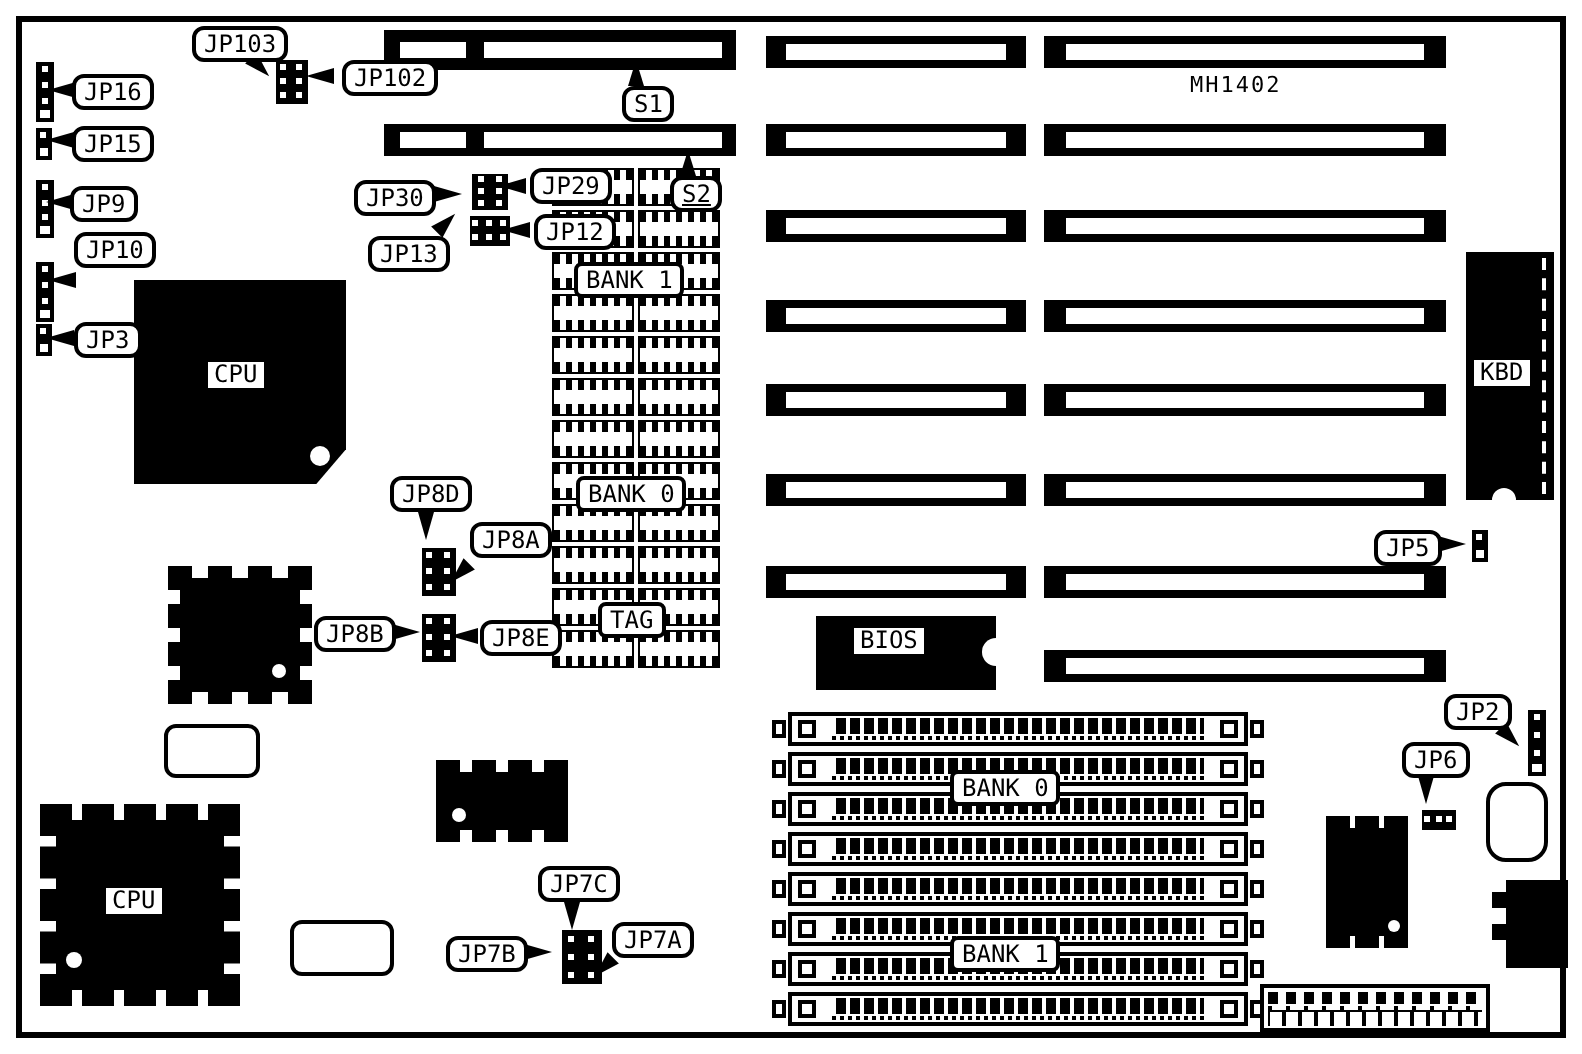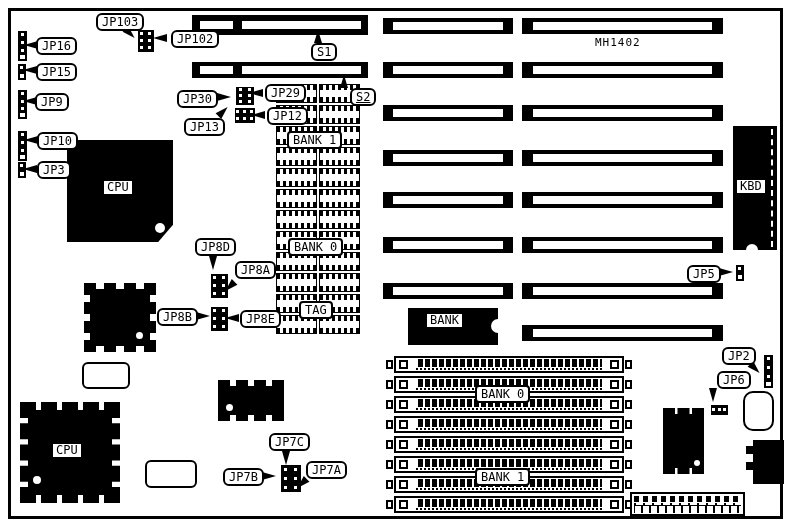--- a/index.html
+++ b/index.html
@@ -350,58 +350,58 @@
     <div class="callout" style="left: 96px; top: 13px;">JP103</div>
     <div class="tail t-dr" style="left: 126px; top: 27px;"></div>
     <div class="callout" style="left: 171px; top: 30px;">JP102</div>
     <div class="tail t-left" style="left: 153px; top: 34px;"></div>
     <div class="callout" style="left: 36px; top: 37px;">JP16</div>
     <div class="tail t-left" style="left: 24px; top: 41px;"></div>
     <div class="callout" style="left: 36px; top: 63px;">JP15</div>
     <div class="tail t-left" style="left: 23px; top: 66px;"></div>
     <div class="callout" style="left: 35px; top: 93px;">JP9</div>
     <div class="tail t-left" style="left: 23px; top: 97px;"></div>
-    <div class="callout" style="left: 37px; top: 132px;">JP10</div>
+    <div class="callout" style="left: 37px; top: 116px;">JP10</div>
     <div class="tail t-left" style="left: 24px; top: 136px;"></div>
     <div class="callout" style="left: 37px; top: 161px;">JP3</div>
     <div class="tail t-left" style="left: 23px; top: 165px;"></div>
     <div class="callout" style="left: 311px; top: 43px;">S1</div>
     <div class="tail t-up" style="left: 314px; top: 30px;"></div>
     <div class="callout" style="left: 177px; top: 90px;">JP30</div>
     <div class="tail t-right" style="left: 217px; top: 93px;"></div>
     <div class="callout" style="left: 265px; top: 84px;">JP29</div>
     <div class="tail t-left" style="left: 249px; top: 89px;"></div>
     <div class="callout" style="left: 184px; top: 118px;">JP13</div>
     <div class="tail t-ur" style="left: 219px; top: 105px;"></div>
     <div class="callout" style="left: 267px; top: 107px;">JP12</div>
     <div class="tail t-left" style="left: 251px; top: 111px;"></div>
-    <div class="callout" style="left: 350px; top: 88px; text-decoration: underline;">S2</div>
+    <div class="callout" style="left: 335px; top: 88px; text-decoration: underline;">S2</div>
     <div class="tail t-up" style="left: 340px; top: 75px;"></div>
     <div class="callout" style="left: 195px; top: 238px;">JP8D</div>
     <div class="tail t-down" style="left: 209px; top: 256px;"></div>
     <div class="callout" style="left: 235px; top: 261px;">JP8A</div>
     <div class="tail t-dl" style="left: 226px; top: 280px;"></div>
     <div class="callout" style="left: 157px; top: 308px;">JP8B</div>
     <div class="tail t-right" style="left: 196px; top: 312px;"></div>
     <div class="callout" style="left: 240px; top: 310px;">JP8E</div>
     <div class="tail t-left" style="left: 225px; top: 314px;"></div>
     <div class="callout" style="left: 687px; top: 265px;">JP5</div>
     <div class="tail t-right" style="left: 719px; top: 268px;"></div>
     <div class="callout" style="left: 722px; top: 347px;">JP2</div>
     <div class="tail t-dr" style="left: 751px; top: 362px;"></div>
-    <div class="callout" style="left: 701px; top: 371px; margin-left: 16px;">JP6</div>
+    <div class="callout" style="left: 701px; top: 371px;">JP6</div>
     <div class="tail t-down" style="left: 709px; top: 388px;"></div>
     <div class="callout" style="left: 269px; top: 433px;">JP7C</div>
     <div class="tail t-down" style="left: 282px; top: 451px;"></div>
     <div class="callout" style="left: 223px; top: 468px;">JP7B</div>
     <div class="tail t-right" style="left: 262px; top: 472px;"></div>
     <div class="callout" style="left: 306px; top: 461px;">JP7A</div>
     <div class="tail t-dl" style="left: 298px; top: 477px;"></div>
     <div class="boxlabel" style="left: 287px; top: 131px;">BANK 1</div>
     <div class="boxlabel" style="left: 288px; top: 238px;">BANK 0</div>
     <div class="boxlabel" style="left: 299px; top: 301px;">TAG</div>
     <div class="boxlabel" style="left: 475px; top: 385px;">BANK 0</div>
     <div class="boxlabel" style="left: 475px; top: 468px;">BANK 1</div>
     <div class="chiplabel" style="left: 103px; top: 180px;">CPU</div>
     <div class="chiplabel" style="left: 52px; top: 443px;">CPU</div>
-    <div class="chiplabel" style="left: 426px; top: 313px;">BANK</div>
+    <div class="chiplabel" style="left: 426px; top: 313px;">BIOS</div>
     <div class="chiplabel" style="left: 736px; top: 179px;">KBD</div>
   </div>
 
 </body></html>

